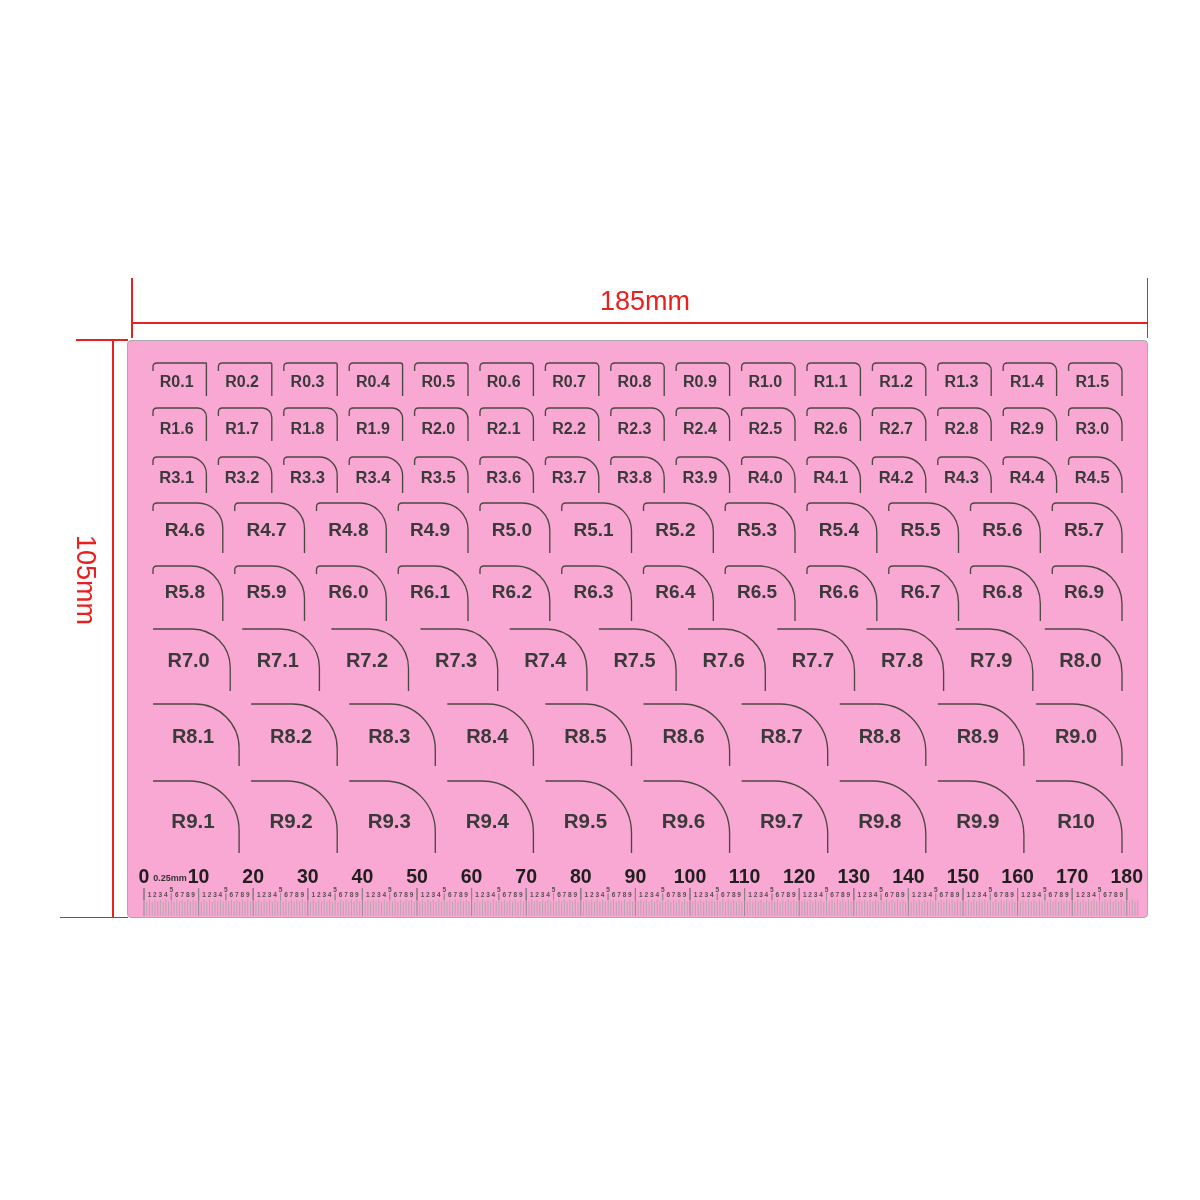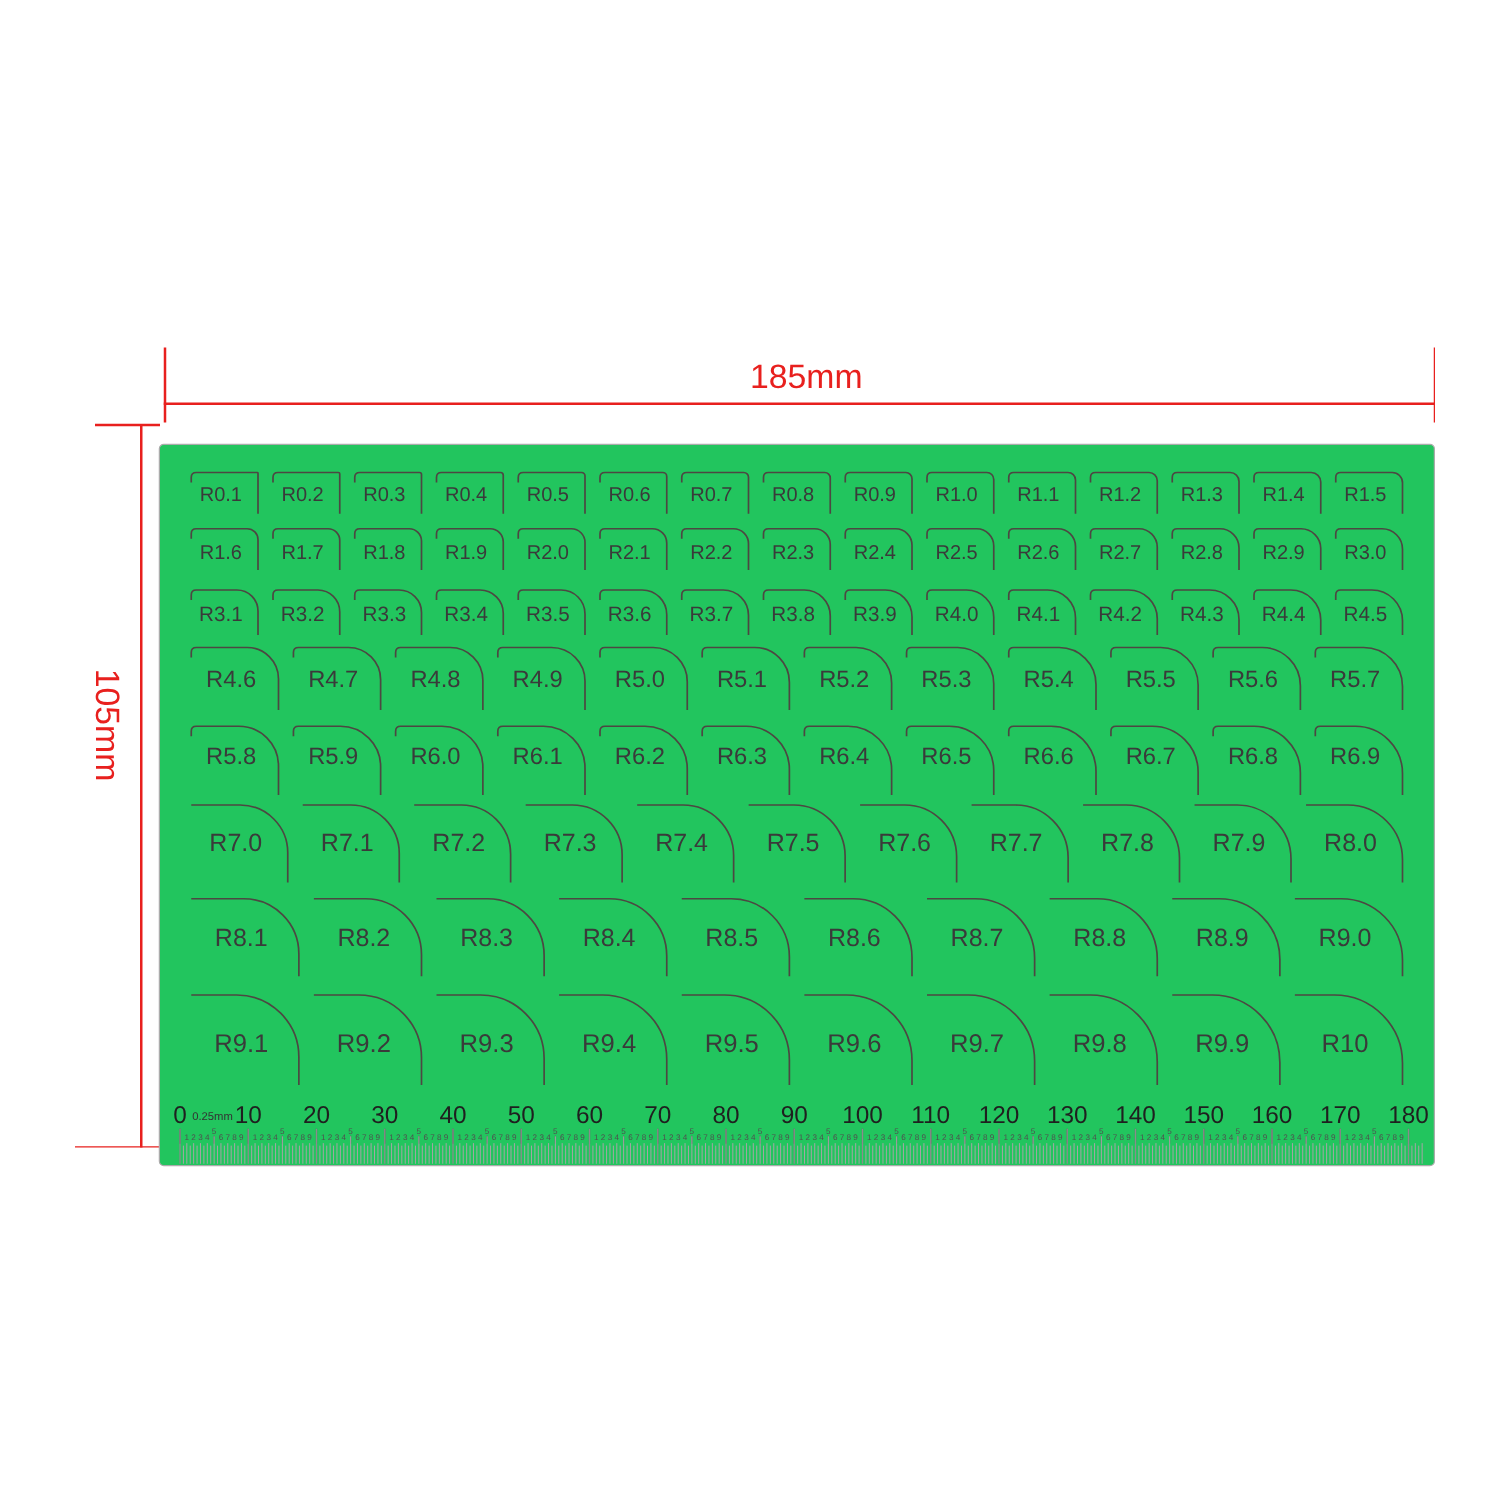--- a/index.html
+++ b/index.html
@@ -7,22 +7,22 @@
     position:relative;width:1200px;height:1200px;background:#ffffff;overflow:hidden;
     font-family:"Liberation Sans",sans-serif;
   }
   .redline{position:absolute;background:#e8201e;}
   .dim-label{
     position:absolute;color:#e8201e;font-size:27px;line-height:30px;
     text-align:center;white-space:nowrap;
   }
   .dim-label.vertical{transform:rotate(90deg);transform-origin:center center;}
   .template{
-    position:absolute;left:127px;top:355px;width:1021px;height:578px;
-    border:1.5px solid #ababab;border-radius:4px;background:#22c55e;box-sizing:border-box;
+    position:absolute;left:127px;top:340px;width:1021px;height:578px;
+    border:1.5px solid #ababab;border-radius:4px;background:#f9a8d4;box-sizing:border-box;font-weight:bold;
   }
   .template svg{position:absolute;left:0;top:0;font-family:"Liberation Sans",sans-serif;}
 </style>
 </head>
 <body>
 
 <div class="canvas">
 
   <div class="redline" style="left:131px;top:322px;width:1017px;height:1.5px;"></div>
   <div class="redline" style="left:131px;top:278px;width:1.5px;height:60px;"></div>

